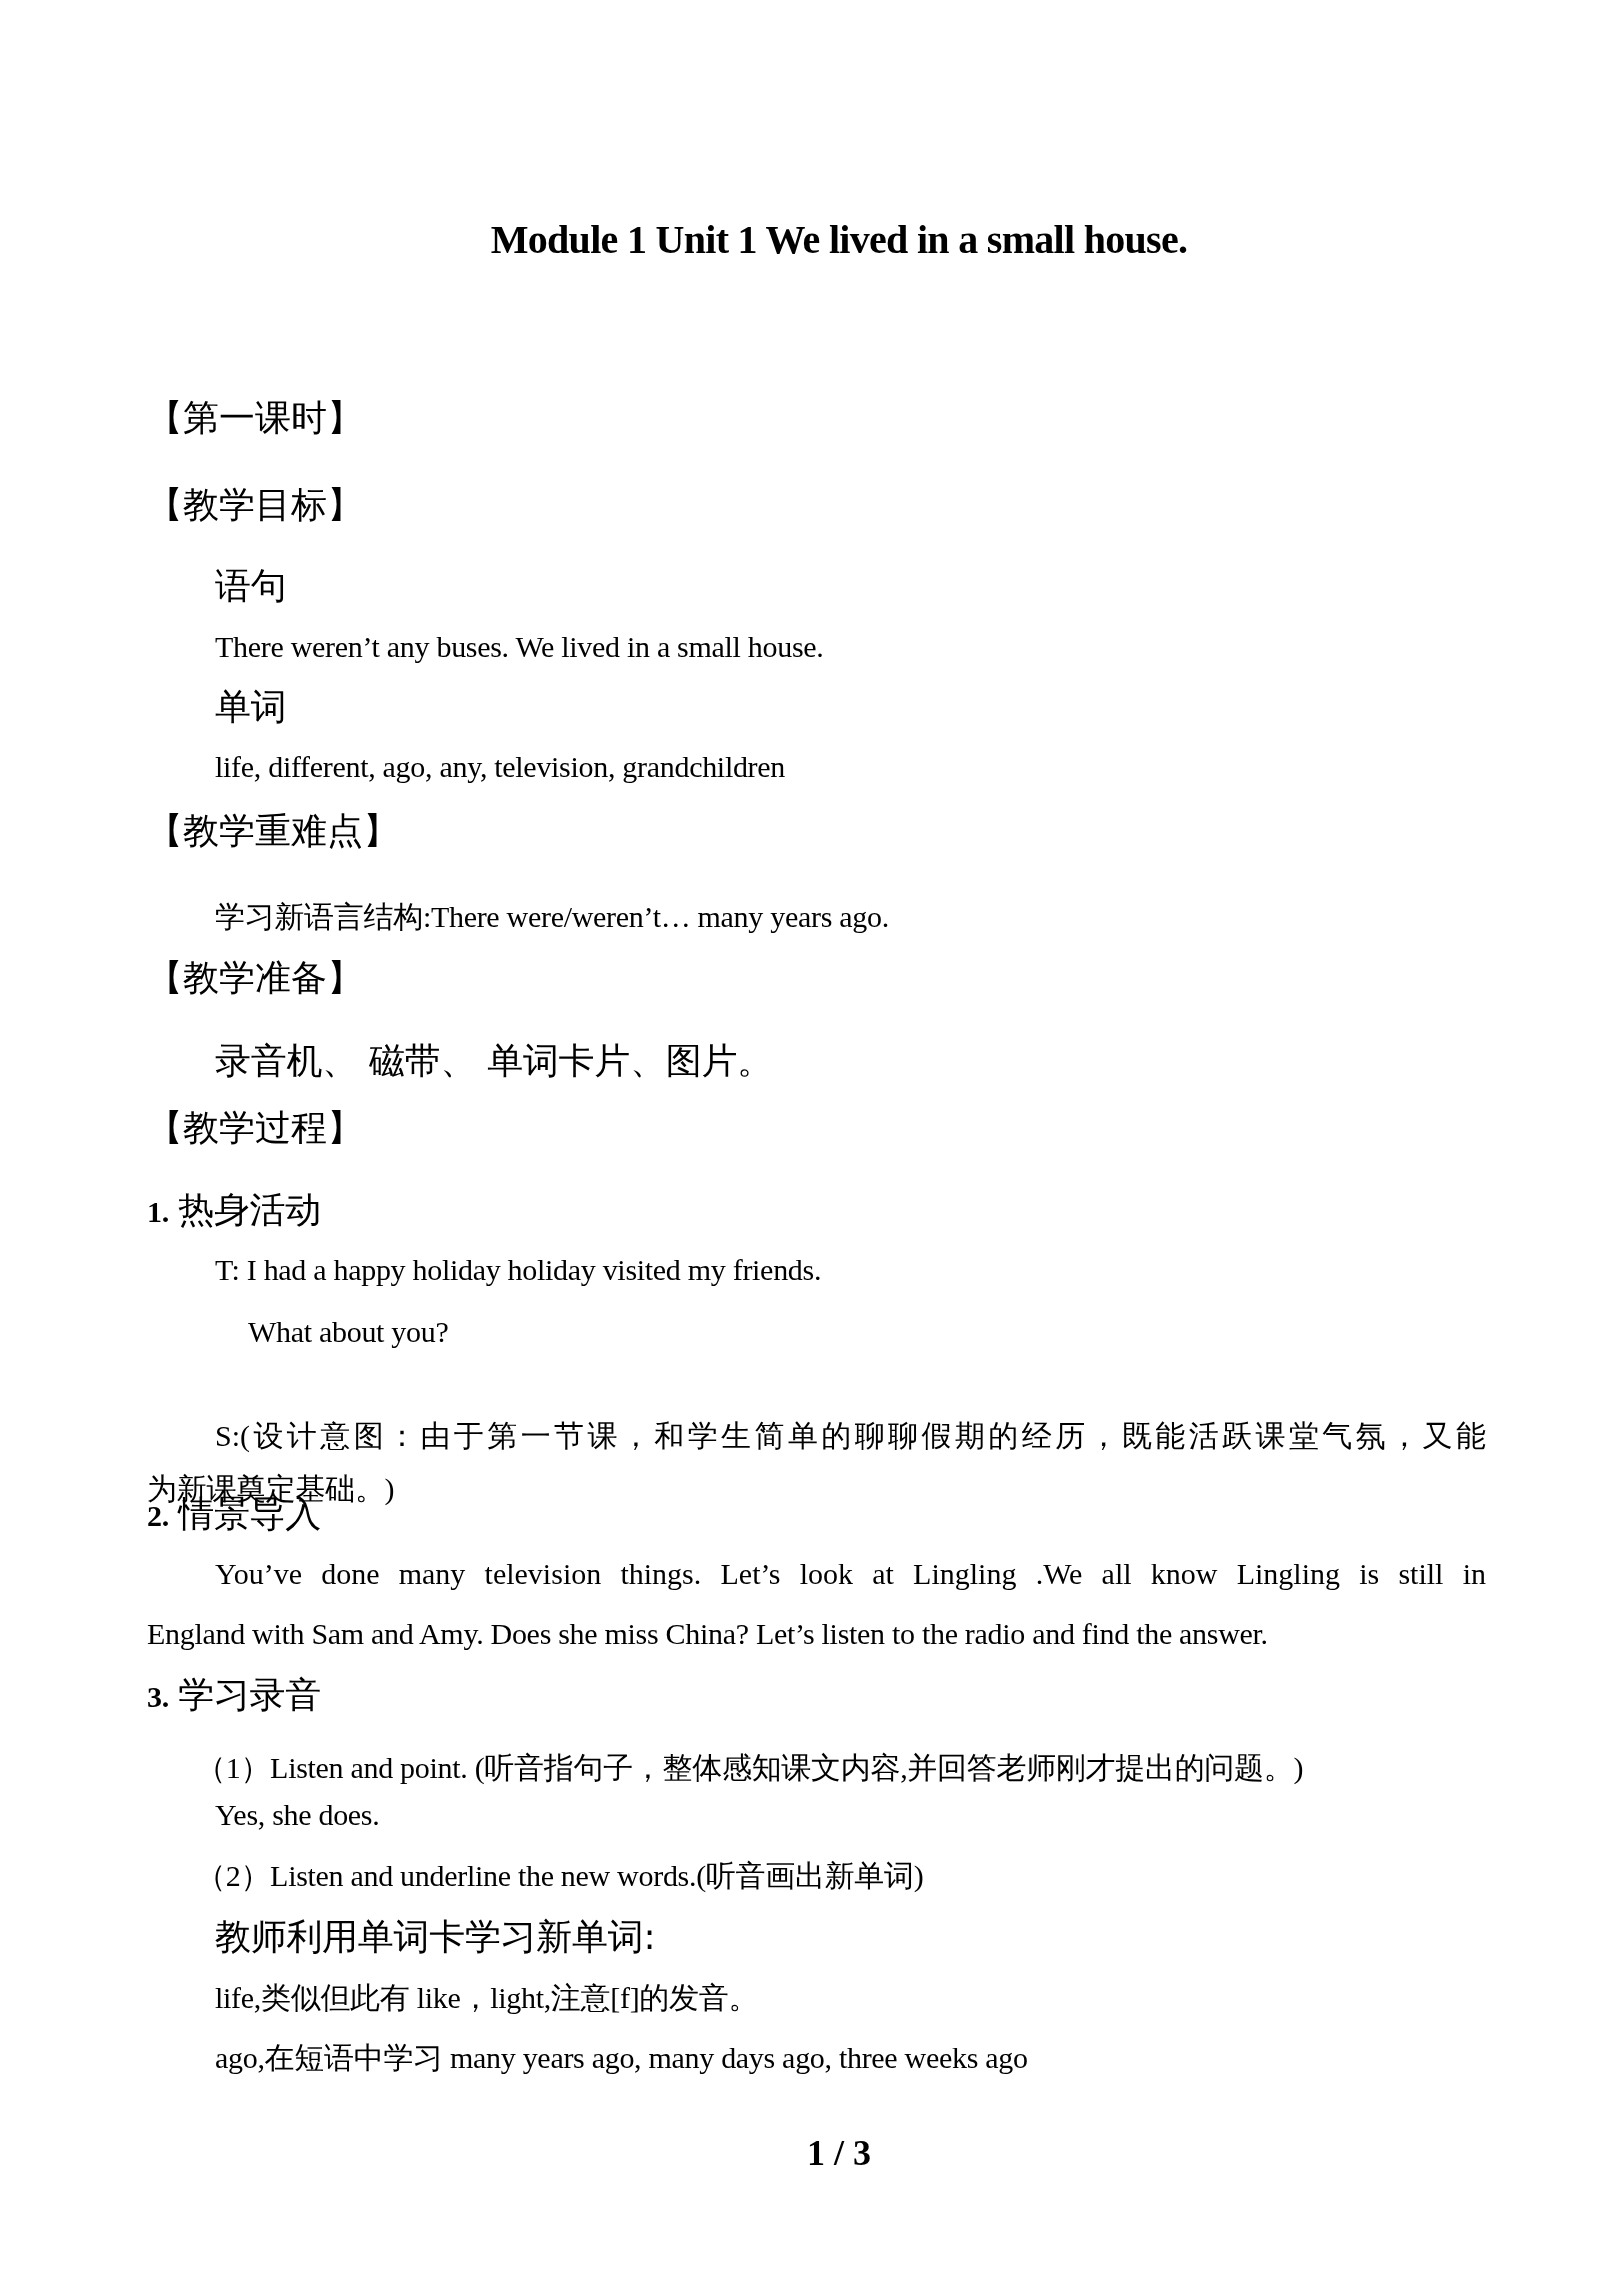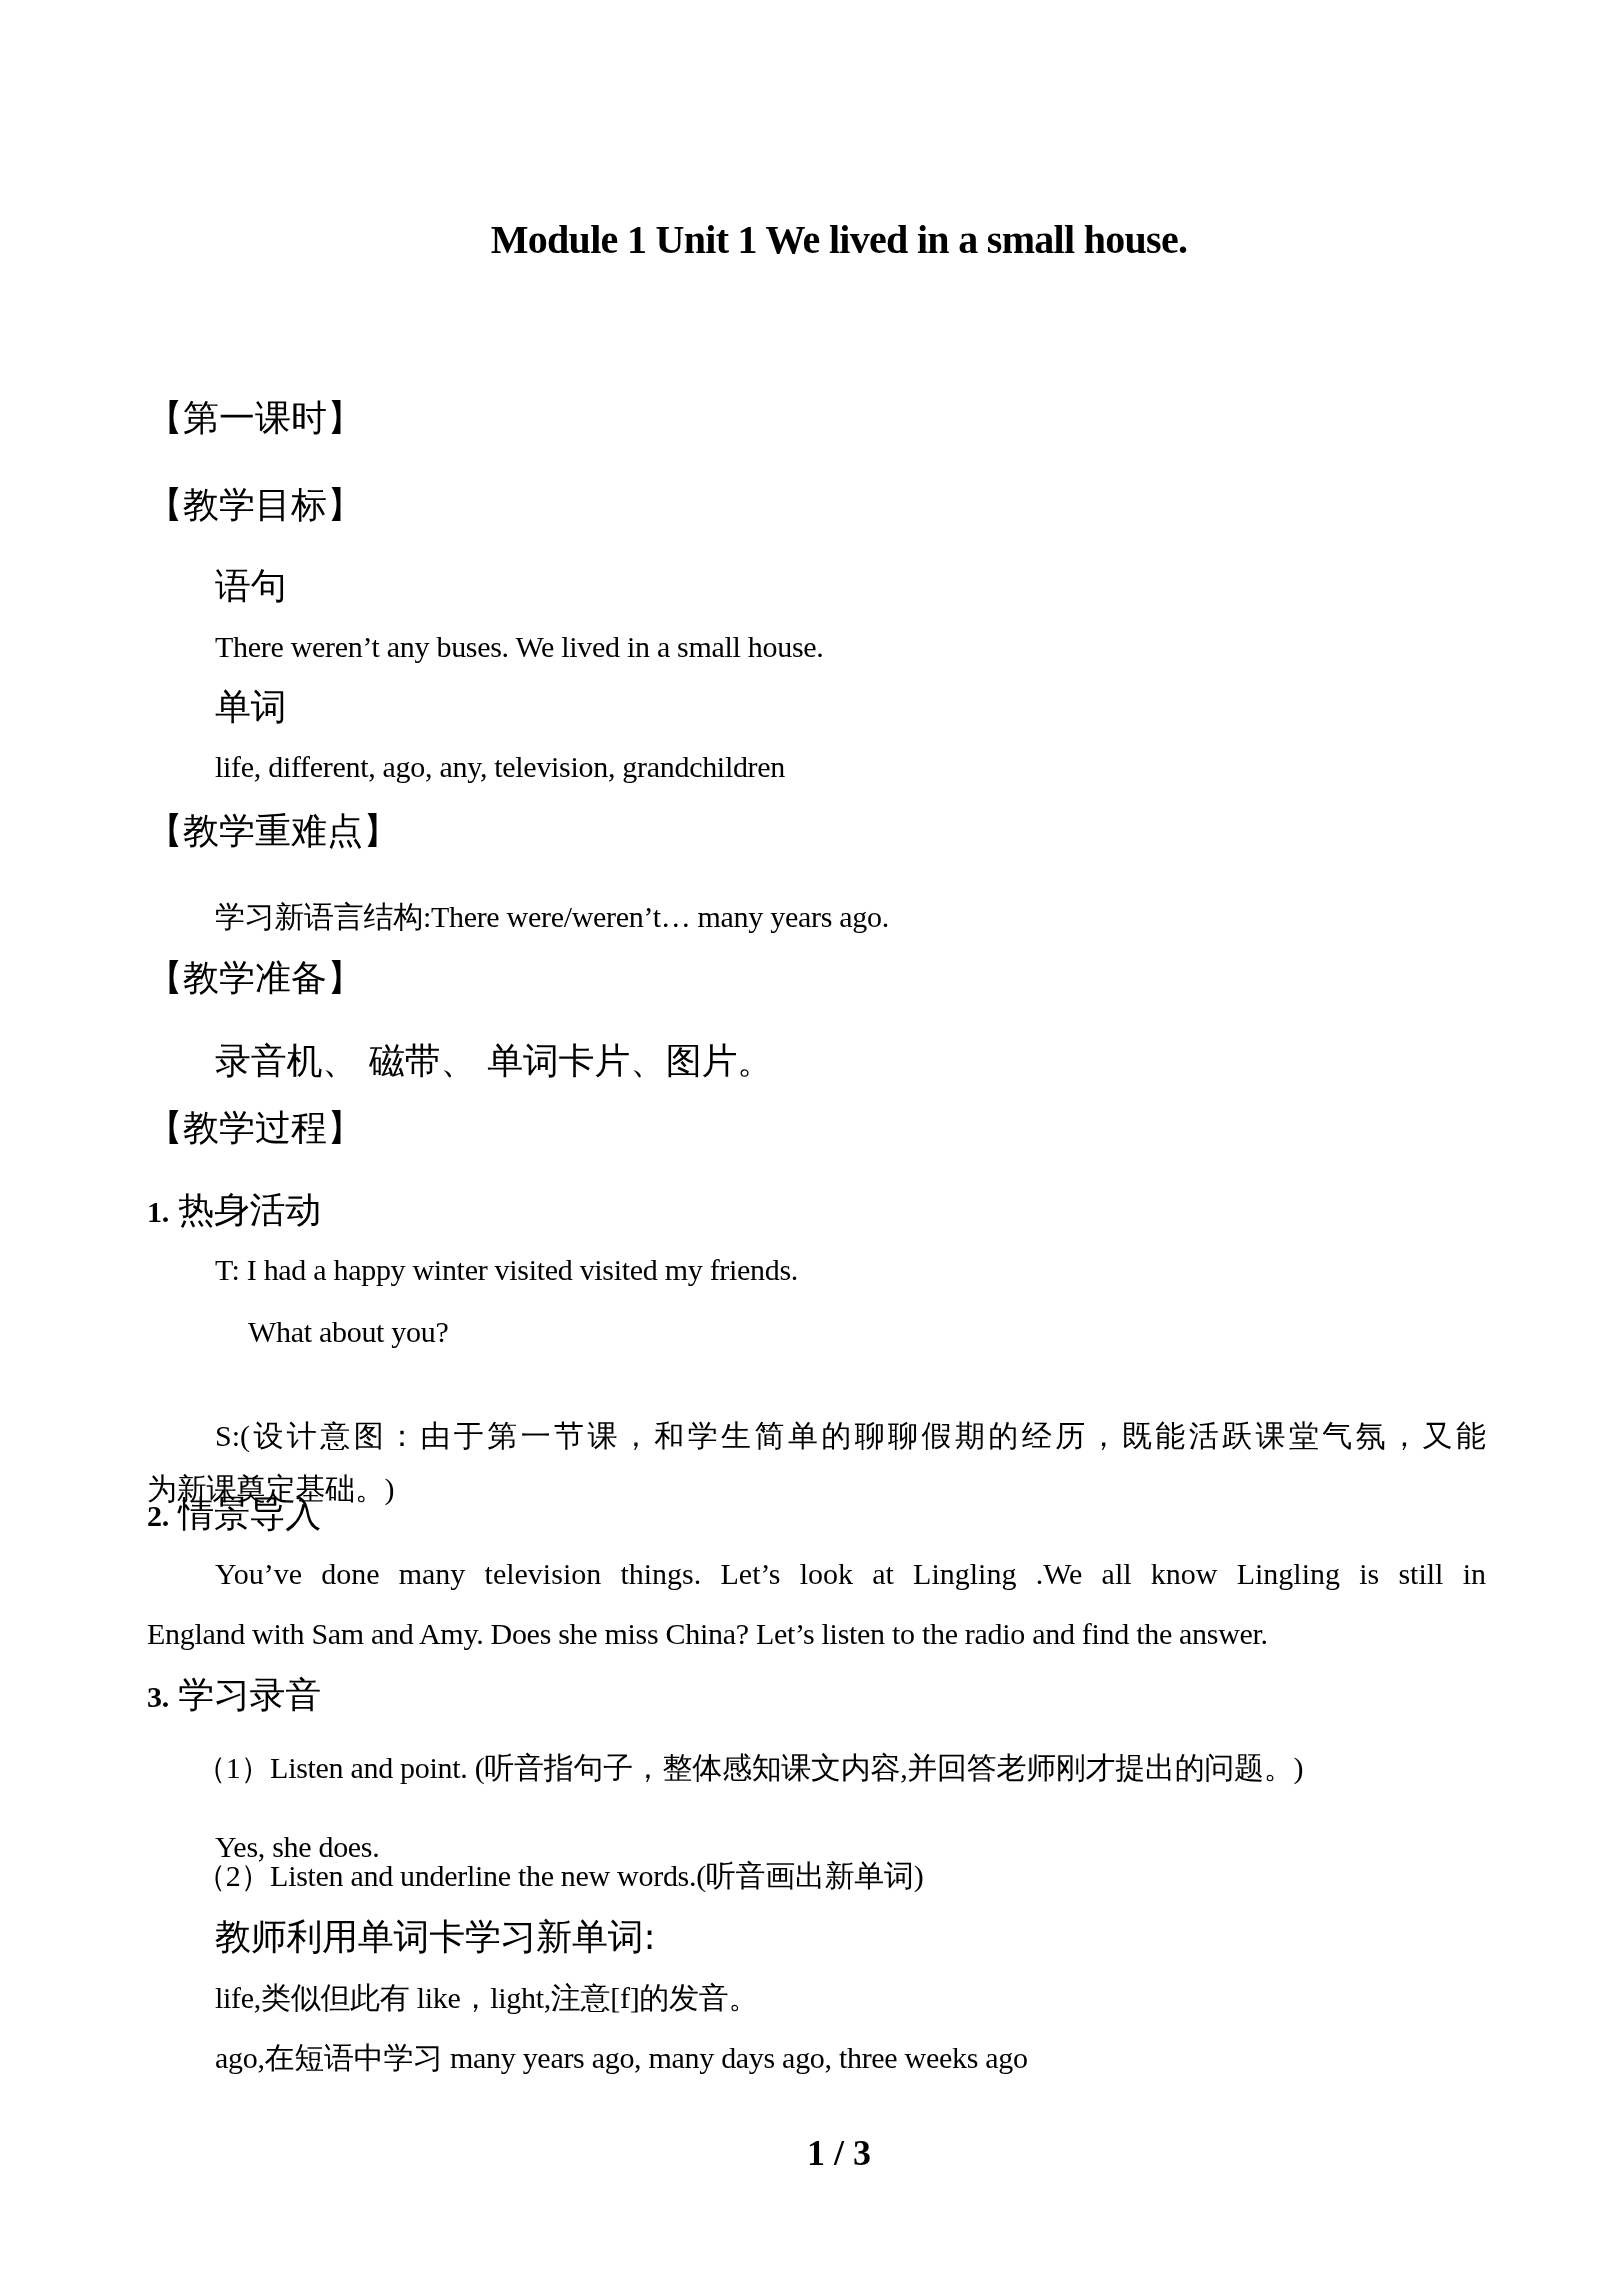--- a/index.html
+++ b/index.html
@@ -100,36 +100,36 @@
   <div class="line indent" style="top:898px;">学习新语言结构:There were/weren’t… many years ago.</div>
 
   <div class="heading" style="top:956px;">【教学准备】</div>
   <div class="line indent cjk" style="top:1042px;">录音机、  磁带、  单词卡片、图片。</div>
 
   <div class="heading" style="top:1106px;">【教学过程】</div>
 
   <div class="line flush" style="top:1191px;">
     <span class="num">1.</span><span class="cjk">热身活动</span>
   </div>
-  <div class="line indent" style="top:1251px;">T: I had a happy winter visited visited my friends.</div>
+  <div class="line indent" style="top:1251px;">T: I had a happy holiday holiday visited my friends.</div>
   <div class="line indent2" style="top:1313px;">What about you?</div>
   <div class="justified" style="top:1373px; left:215px; width:1271px;margin-top:44px;">S:(设计意图：由于第一节课，和学生简单的聊聊假期的经历，既能活跃课堂气氛，又能</div>
   <div class="line flush" style="top:1434px;margin-top:36px;">为新课奠定基础。)</div>
 
   <div class="line flush" style="top:1495px;text-align:center;">
     <span class="num">2.</span><span class="cjk">情景导入</span>
   </div>
   <div class="justified" style="top:1555px; left:215px; width:1271px;">You’ve done many television things. Let’s look at Lingling .We all know Lingling is still in</div>
   <div class="line flush" style="top:1615px;">England with Sam and Amy. Does she miss China? Let’s listen to the radio and find the answer.</div>
 
   <div class="line flush" style="top:1676px;">
     <span class="num">3.</span><span class="cjk">学习录音</span>
   </div>
   <div class="line indent" style="top:1737px; left:196px;margin-top:12px;">（1）Listen and point. (听音指句子，整体感知课文内容,并回答老师刚才提出的问题。)</div>
-  <div class="line indent" style="top:1796px;margin-top:32px;">Yes, she does.</div>
+  <div class="line indent" style="top:1796px;">Yes, she does.</div>
   <div class="line indent" style="top:1857px; left:196px;">（2）Listen and underline the new words.(听音画出新单词)</div>
   <div class="line indent cjk" style="top:1918px;">教师利用单词卡学习新单词:</div>
   <div class="line indent" style="top:1979px;">life,类似但此有 like，light,注意[f]的发音。</div>
   <div class="line indent" style="top:2039px;">ago,在短语中学习 many years ago, many days ago, three weeks ago</div>
 
   <div class="footer">1 / 3</div>
 </div>
 
 
 </body></html>

